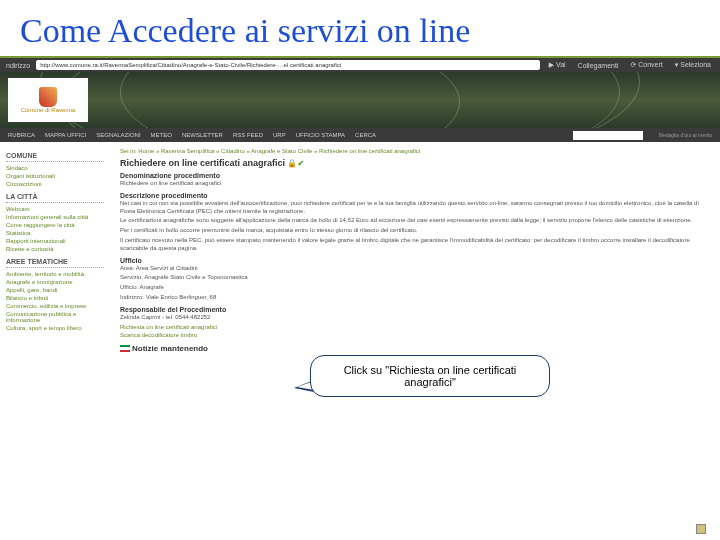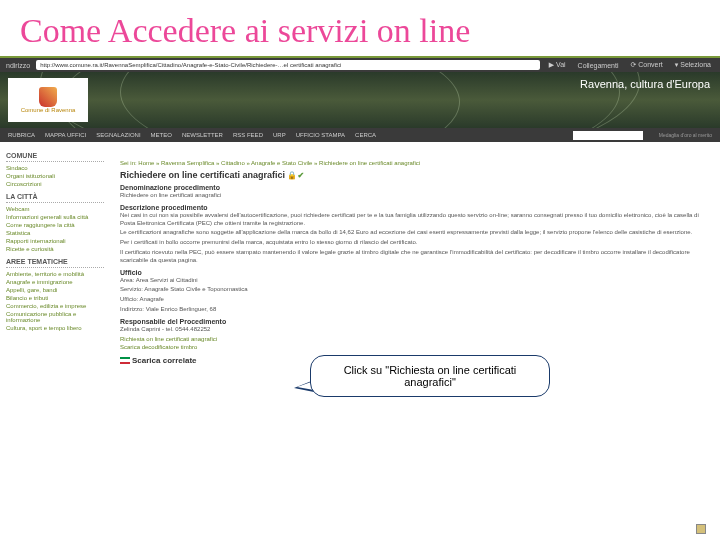--- a/index.html
+++ b/index.html
@@ -1,34 +1,34 @@
 <!DOCTYPE html>
 <html><head>
 <meta charset="utf-8">
 <style>
   * { box-sizing: border-box; margin: 0; padding: 0; }
   body { font-family: Arial, sans-serif; width: 720px; height: 540px; background: #fff; position: relative; }
-  .slide-title { font-family: 'Times New Roman', serif; font-size: 34px; color: #ec4899; padding: 12px 20px 6px; border-bottom: 2px solid #7a9a3a; }
+  .slide-title { font-family: 'Times New Roman', serif; font-size: 34px; color: #1d4ed8; padding: 12px 20px 6px; border-bottom: 2px solid #7a9a3a; }
   .browser-bar { background: #3a3a3a; height: 14px; display: flex; align-items: center; padding: 0 6px; font-size: 7px; color: #ccc; gap: 6px; }
   .url-box { background: #fff; color: #333; flex: 1; height: 10px; padding: 0 4px; line-height: 10px; font-size: 6px; border-radius: 2px; }
   .br-btn { display: inline-block; padding: 0 3px; }
   .banner { height: 56px; position: relative; background: linear-gradient(#2a3a2a, #4a5a3a 50%, #2a3a2a); overflow: hidden; }
   .wave { position: absolute; border: 1px solid rgba(200,220,180,.3); border-radius: 50%; }
   .logo-box { position: absolute; left: 8px; top: 6px; width: 80px; height: 44px; background: #fff; display: flex; flex-direction: column; align-items: center; justify-content: center; font-size: 6px; color: #b8860b; }
   .crest { width: 18px; height: 20px; background: linear-gradient(45deg, #c9302c, #f0ad4e); border-radius: 3px 3px 6px 6px; }
   .banner-txt { position: absolute; right: 10px; top: 6px; color: #fff; font-size: 11px; }
   .tabbar { background: #3a3a3a; height: 14px; display: flex; align-items: center; padding: 0 8px; gap: 10px; font-size: 6px; color: #ccc; }
   .tabbar span { cursor: pointer; }
   .search-box { margin-left: auto; background: #fff; color: #333; width: 70px; height: 9px; font-size: 5px; padding: 0 2px; }
   .tabbar-right { font-size: 5px; color: #999; margin-left: 6px; }
   .content { display: flex; font-size: 7px; color: #333; height: 320px; }
   .sidebar { width: 110px; background: #fff; padding: 4px 6px; }
   .side-h { color: #555; font-weight: bold; font-size: 7px; margin: 6px 0 3px; border-bottom: 1px dotted #aaa; padding-bottom: 2px; }
   .side-link { color: #6a8a2a; font-size: 6px; margin: 2px 0; cursor: pointer; display: block; }
-  .main { flex: 1; padding: 18px 10px; background: #fff; position: relative; }
+  .main { flex: 1; padding: 6px 10px; background: #fff; position: relative; }
   .bc { color: #6a8a2a; font-size: 6px; margin-bottom: 4px; }
   .page-h { font-size: 9px; font-weight: bold; color: #333; margin-bottom: 2px; }
   .lock { color: #c9a030; font-size: 8px; }
   .chk { color: #5a9a3a; font-size: 8px; }
   .sect-h { font-weight: bold; font-size: 7px; margin: 4px 0 1px; color: #333; }
   .body-txt { font-size: 6px; color: #555; line-height: 1.3; margin-bottom: 2px; }
   .flag { display: inline-block; width: 10px; height: 7px; background: linear-gradient(to bottom, #009246 33%, #fff 33% 66%, #ce2b37 66%); vertical-align: middle; margin-right: 2px; }
   .att-h { font-weight: bold; font-size: 8px; color: #333; margin: 6px 0 2px; }
   .link-line { color: #6a8a2a; font-size: 6px; margin: 2px 0; cursor: pointer; display: block; }
   .callout { position: absolute; left: 310px; top: 355px; width: 240px; background: #fff; border: 1.5px solid #1a3a6a; border-radius: 14px; padding: 8px 12px; font-size: 11px; text-align: center; color: #000; }
@@ -51,21 +51,20 @@
 </div>
 
 <div class="banner">
   <div class="wave" style="width:400px;height:140px;left:60px;top:-40px"></div>
   <div class="wave" style="width:500px;height:160px;left:120px;top:-60px"></div>
   <div class="wave" style="width:600px;height:180px;left:40px;top:-80px"></div>
   <div class="logo-box">
     <div class="crest"></div>
     <span>Comune di Ravenna</span>
   </div>
-  <div class="banner-txt">Ravenna, cultura d'Europa</div>
 </div>
 
 <div class="tabbar">
   <span>RUBRICA</span>
   <span>MAPPA UFFICI</span>
   <span>SEGNALAZIONI</span>
   <span>METEO</span>
   <span>NEWSLETTER</span>
   <span>RSS FEED</span>
   <span>URP</span>
@@ -121,21 +120,21 @@
     <div class="body-txt">Servizio: Anagrafe Stato Civile e Toponomastica</div>
     <div class="body-txt">Ufficio: Anagrafe</div>
     <div class="body-txt">Indirizzo: Viale Enrico Berlinguer, 68</div>
 
     <div class="sect-h">Responsabile del Procedimento</div>
     <div class="body-txt">Zelinda Caprini - tel. 0544.482252</div>
 
     <span class="link-line">Richiesta on line certificati anagrafici</span>
     <span class="link-line">Scarica decodificatore timbro</span>
 
-    <div class="att-h"><span class="flag"></span><span>Scarica correlate</span></div>
+    <div class="att-h"><span class="flag"></span><span>Notizie mantenendo</span></div>
   </div>
 </div>
 
 <div class="callout-tail"></div>
 <div class="callout-tail2"></div>
 <div class="callout">Click su "Richiesta on line certificati anagrafici"</div>
 
 <div class="footer-dot"></div>
 
 </body></html>

